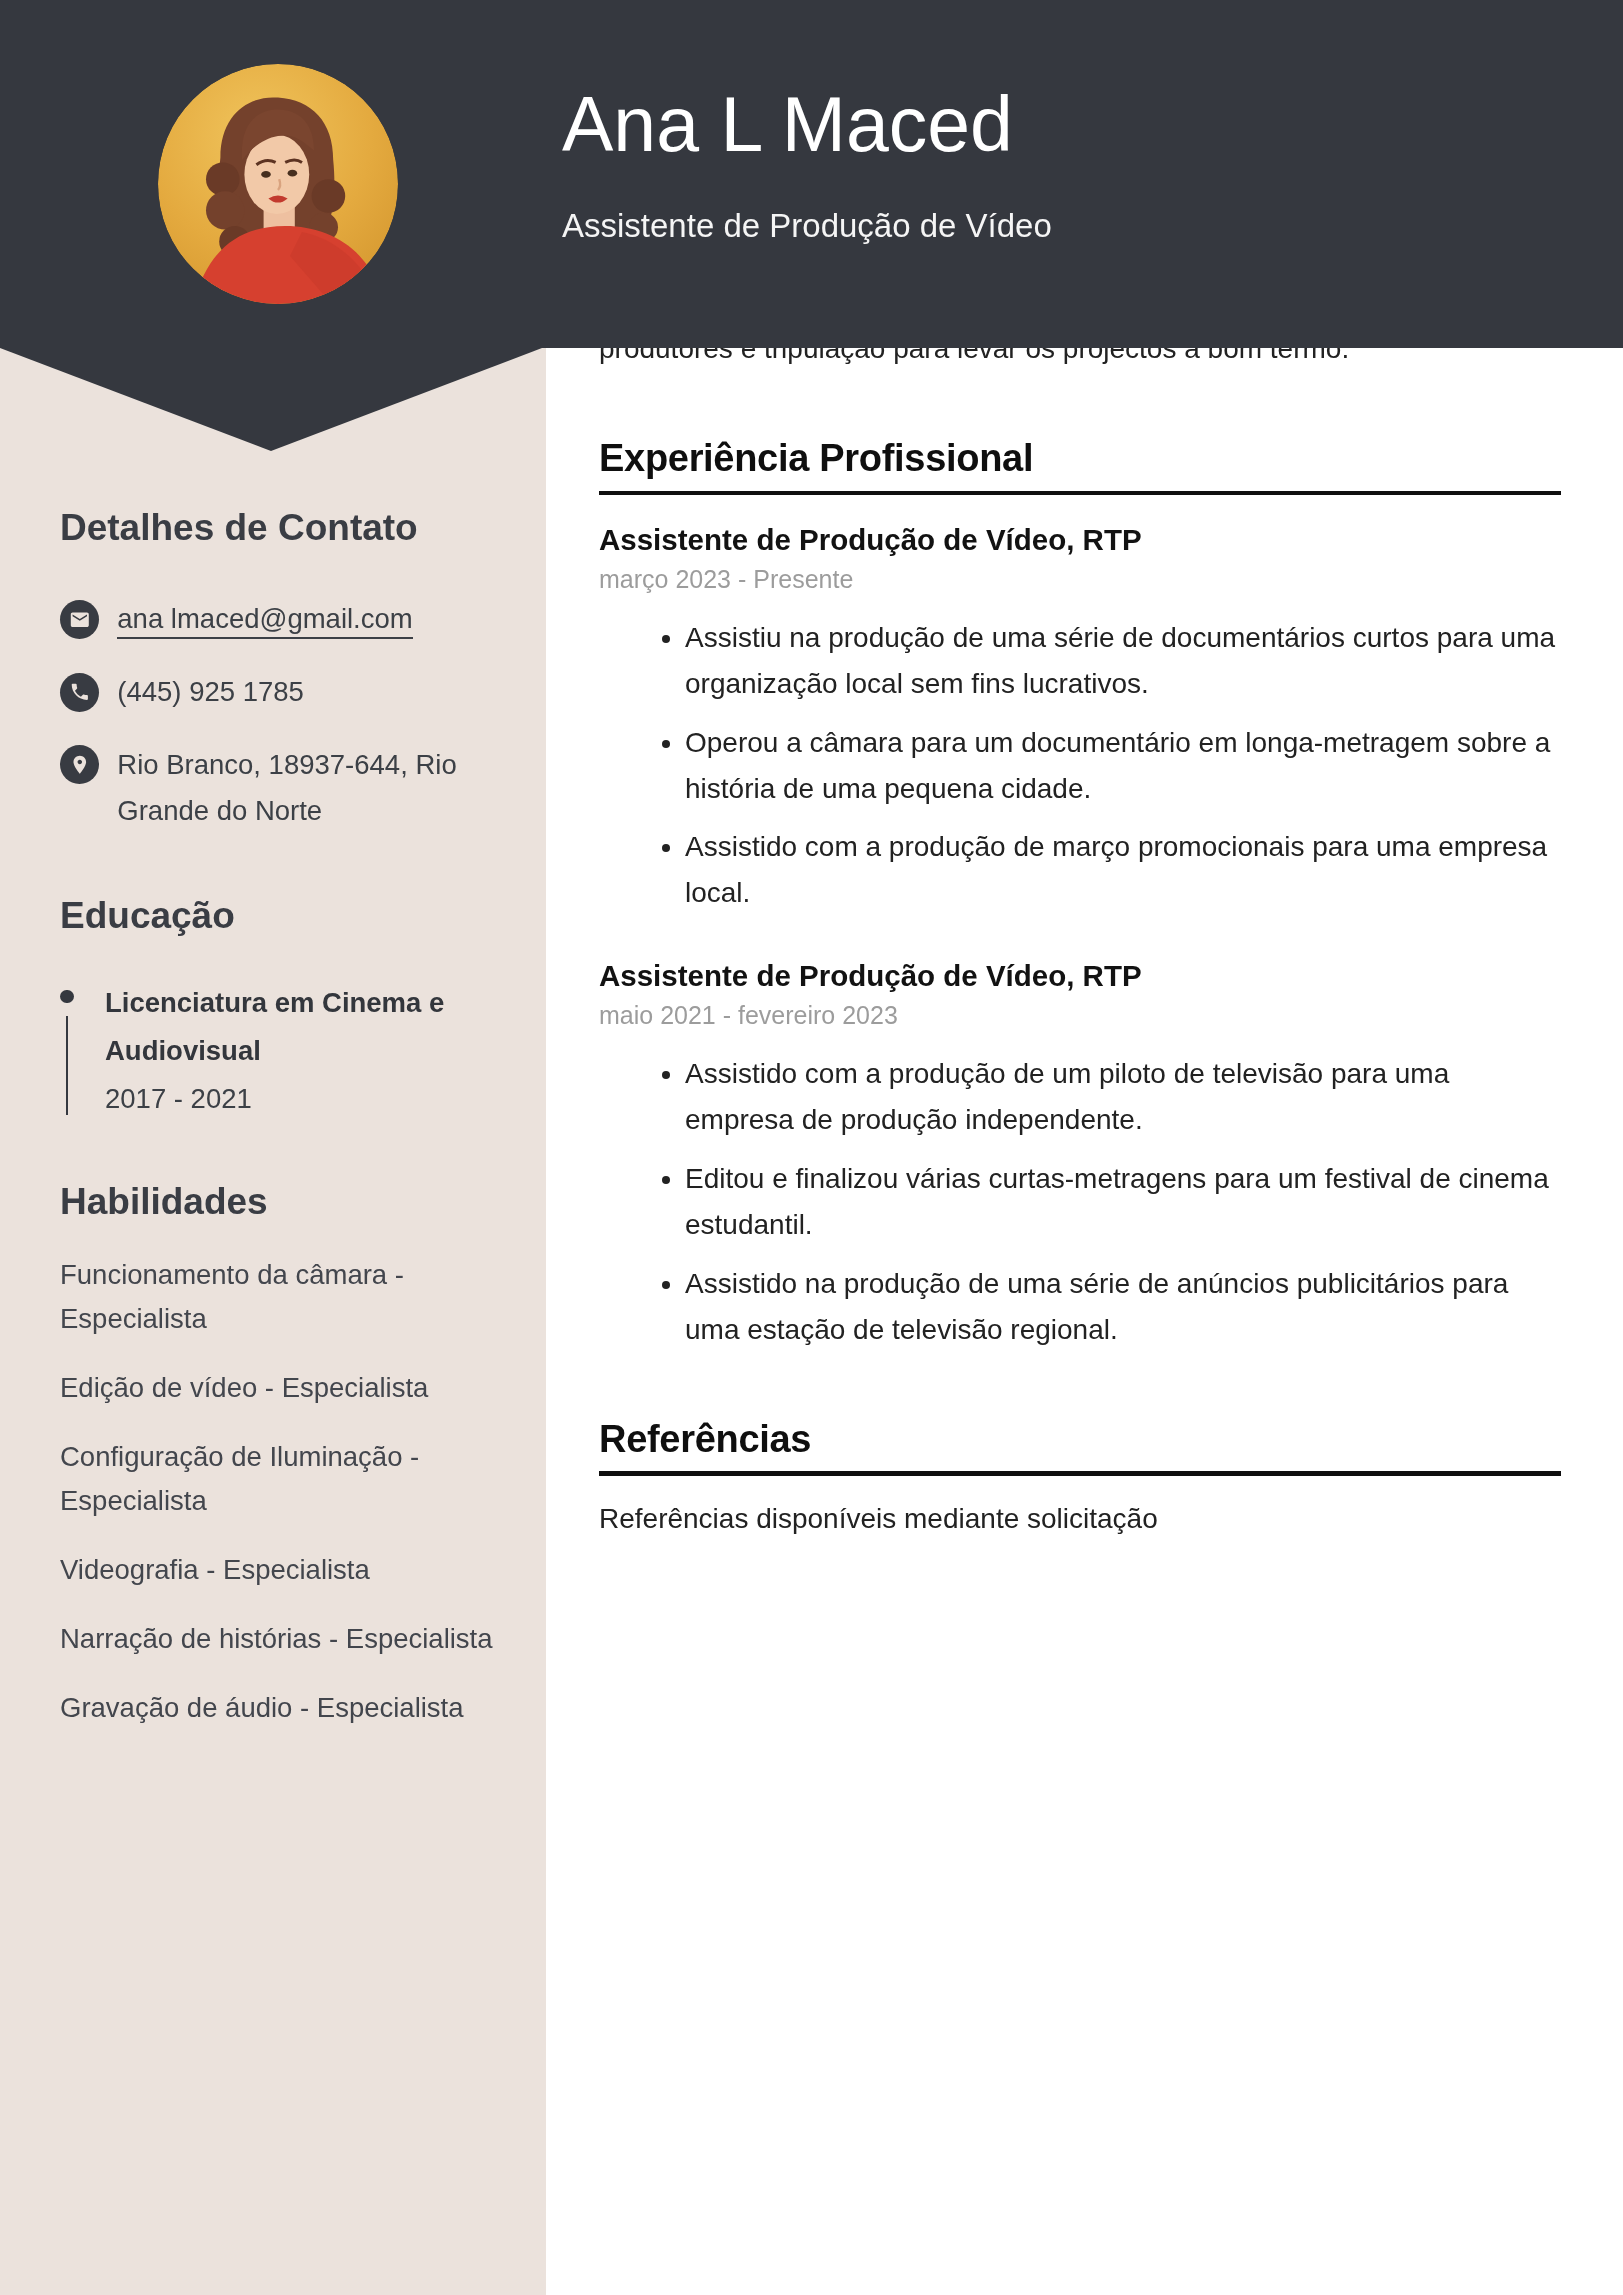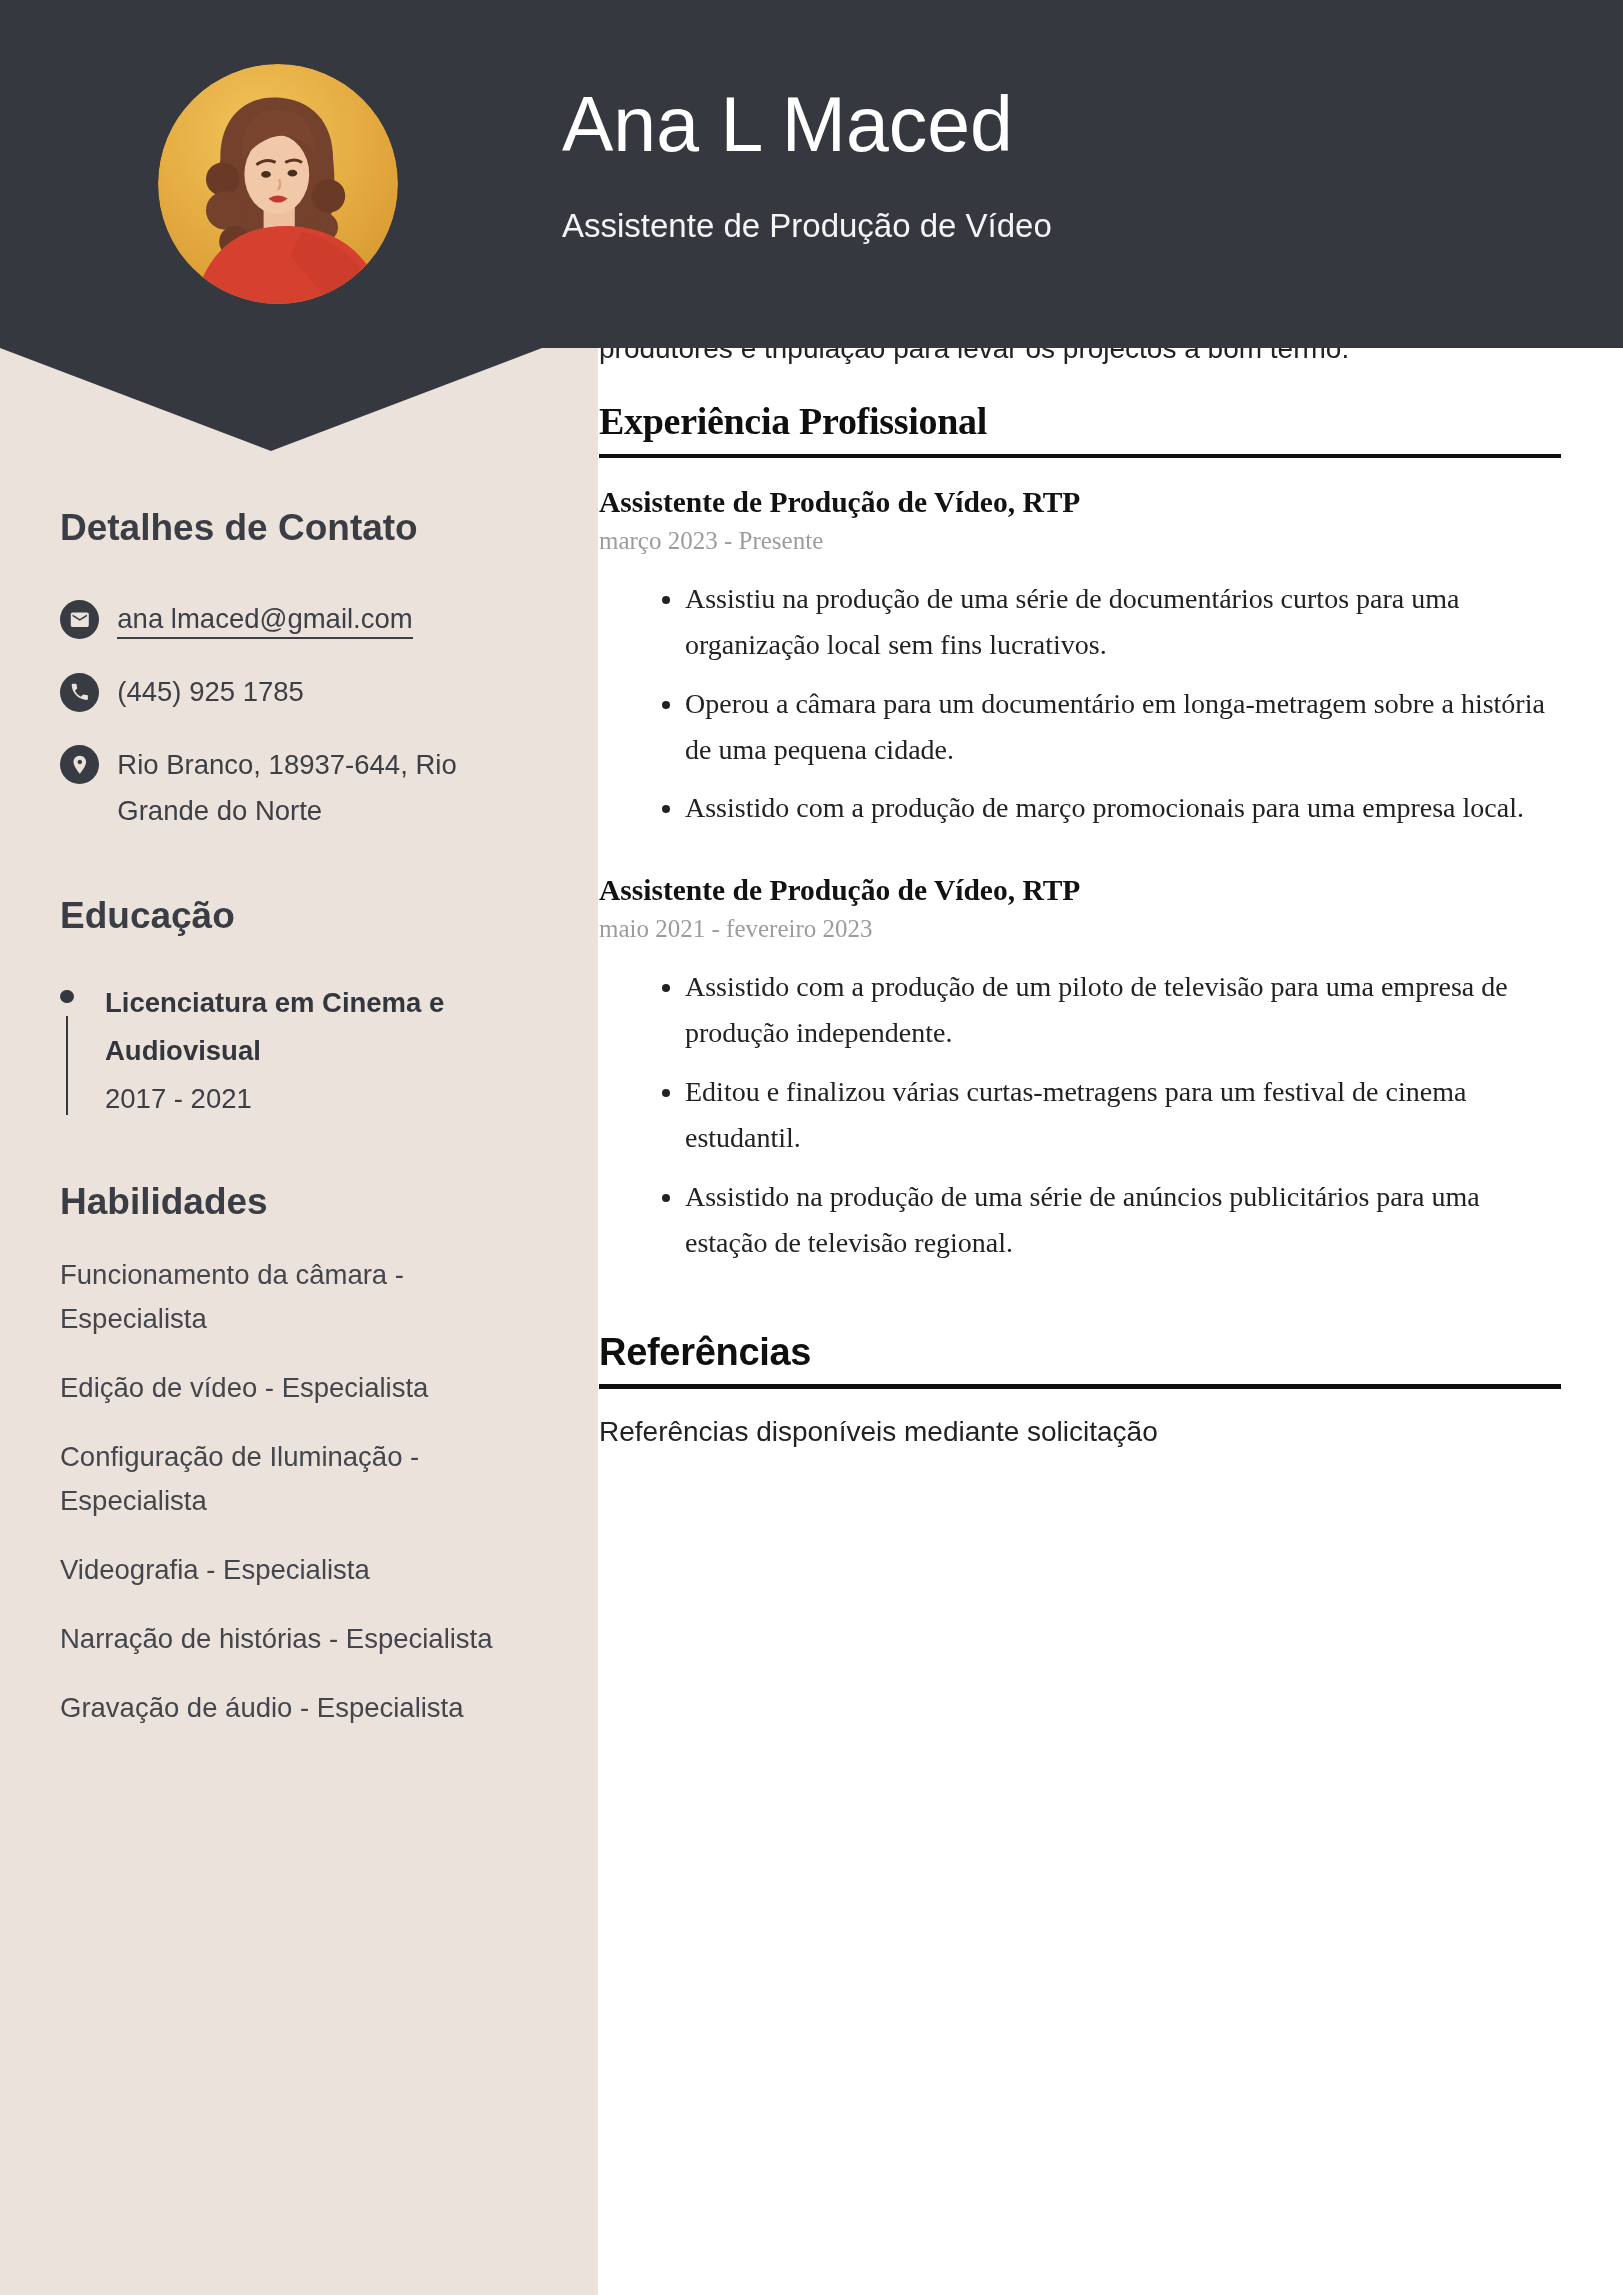--- a/index.html
+++ b/index.html
@@ -9,21 +9,21 @@
     position: relative;
     background: #ffffff;
     font-family: "Liberation Sans", "DejaVu Sans", sans-serif;
     color: #26282c;
     overflow: hidden;
   }
 
   
   .sidebar {
     position: absolute; left: 0; top: 0;
-    width: 598px; height: 2295px;
+    width: 546px; height: 2295px;
     background: #ebe2dc;
     padding: 507px 46px 76px 60px;
   }
   .side-heading { font-size: 37px; font-weight: 700; color: #3a3d44; }
 
   .contact-rows { margin-top: 47px; }
   .contact-row { display: flex; align-items: flex-start; margin-bottom: 26px; }
   .icon-circle {
     flex: 0 0 39px; width: 39px; height: 39px; border-radius: 50%;
     background: #383b42; display: flex; align-items: center; justify-content: center;
@@ -67,21 +67,21 @@
   .header-text { position: absolute; left: 562px; top: 80px; }
   .person-name { font-size: 77px; font-weight: 300; line-height: 1.15; color: #ffffff; }
   .person-role { margin-top: 38px; font-size: 33px; font-weight: 400; color: #f5f5f5; }
 
   
   .main { margin-left: 542px; padding: 149px 62px 0 57px; }
   .section-heading { font-size: 38px; font-weight: 700; color: #0f0f0f; letter-spacing: -0.3px; margin-bottom: 10.5px; }
   .rule { height: 4.6px; background: #0f0f0f; border: 0; margin-bottom: 27.5px; }
   .summary-text { font-size: 28px; line-height: 1.64; color: #222222; }
 
-  .experience { margin-top: 27px; font-family: Liberation Serif, serif; }
+  .experience { margin-top: 65px; }
   .job { margin-top: 23.6px; }
   .job + .job { margin-top: 43px; }
   .job-title { font-size: 29.5px; font-weight: 700; color: #121212; }
   .job-dates { margin-top: 7.9px; font-size: 25px; color: #9c9c9c; }
   .job-bullets { margin-top: 21px; padding-left: 86px; list-style: disc; }
   .job-bullets li { font-size: 28px; line-height: 1.64; margin-bottom: 13px; color: #222222; }
 
   .references { margin-top: 65px; }
   .references-text { font-size: 28px; color: #222222; }
 </style>

